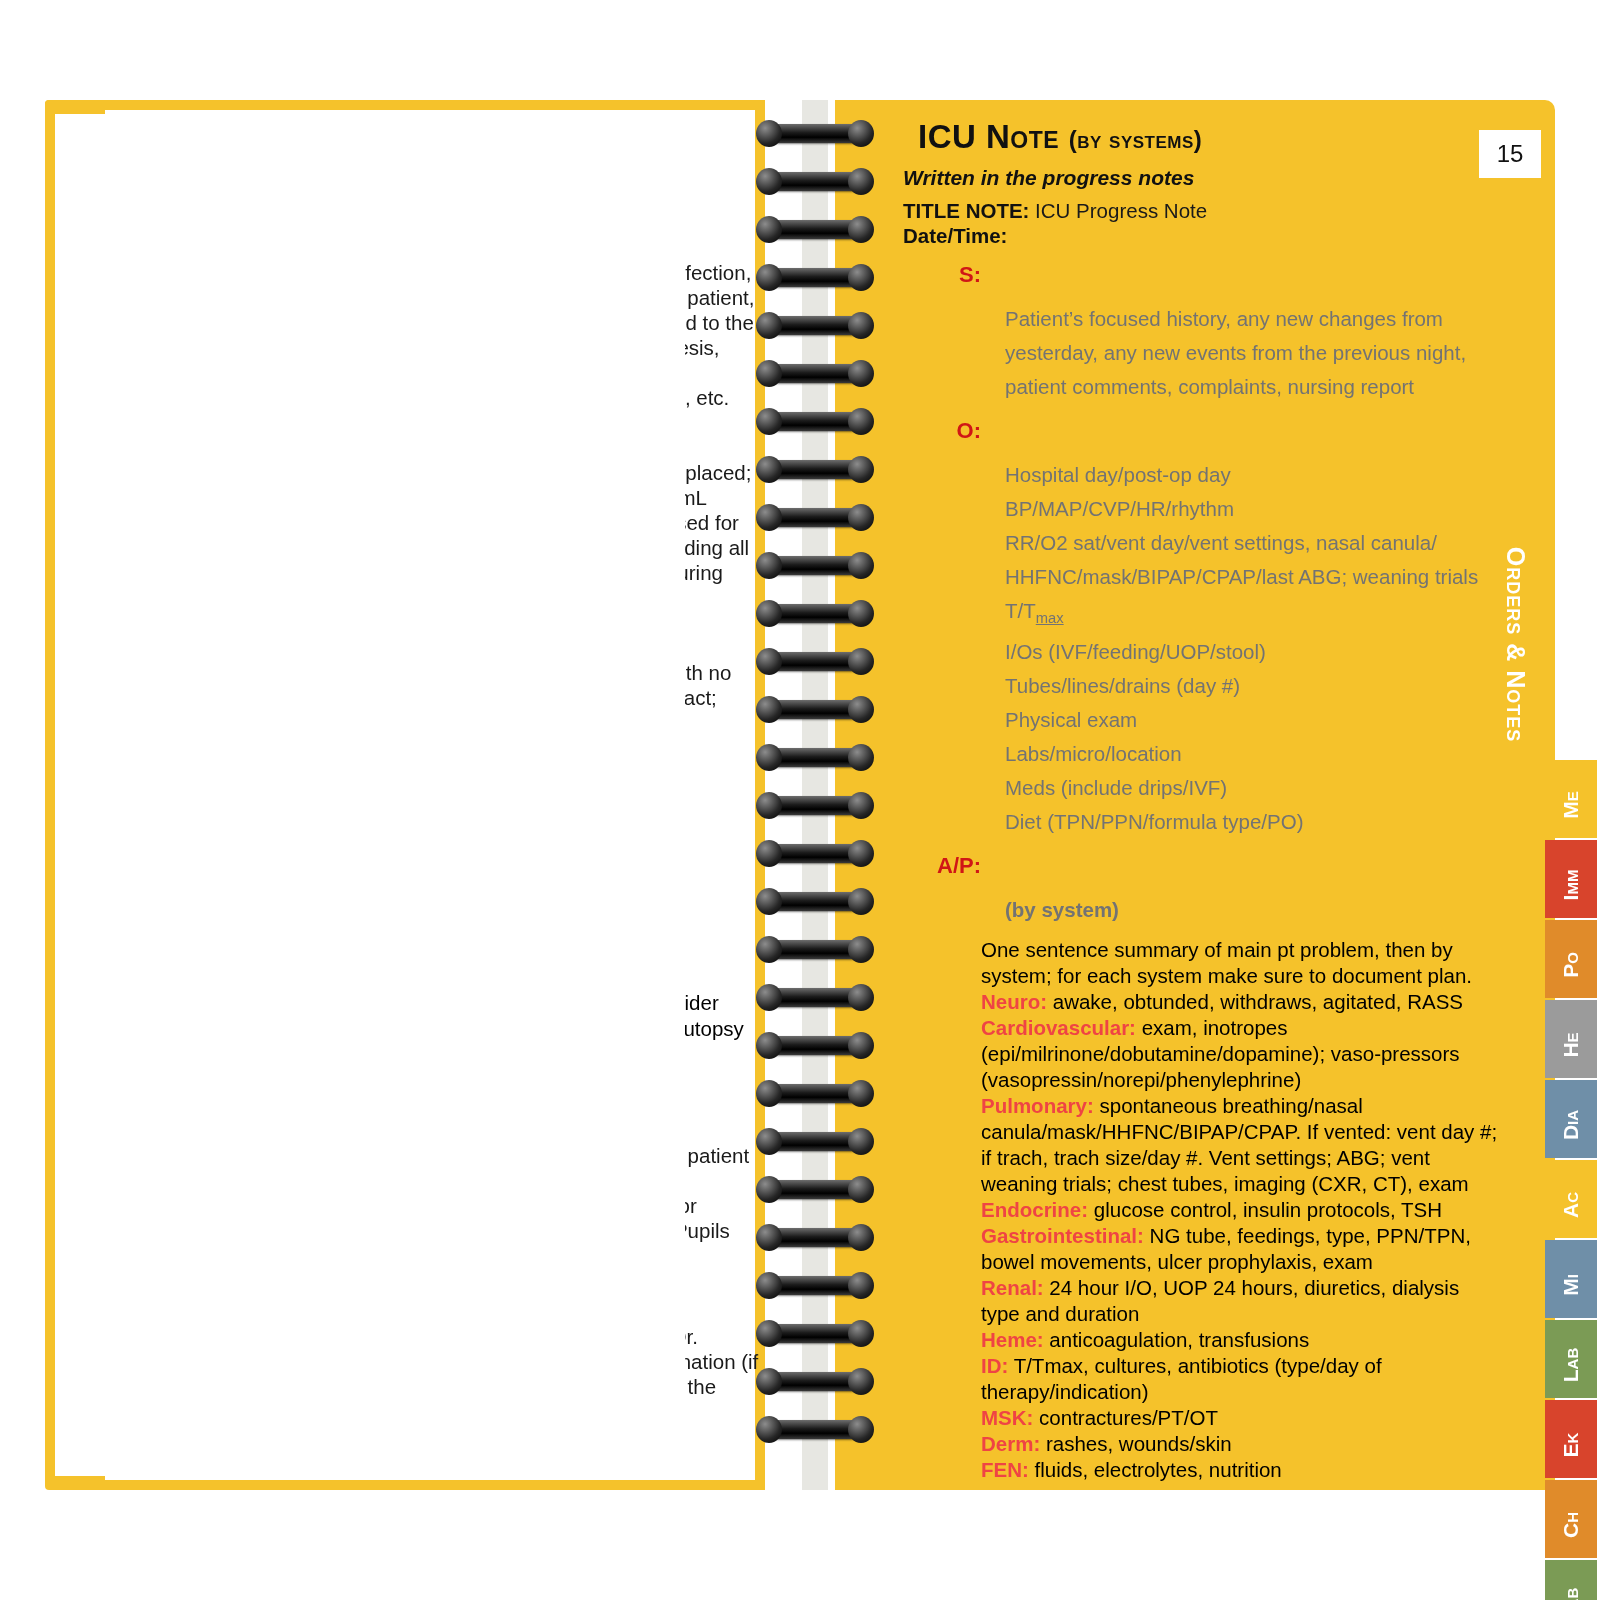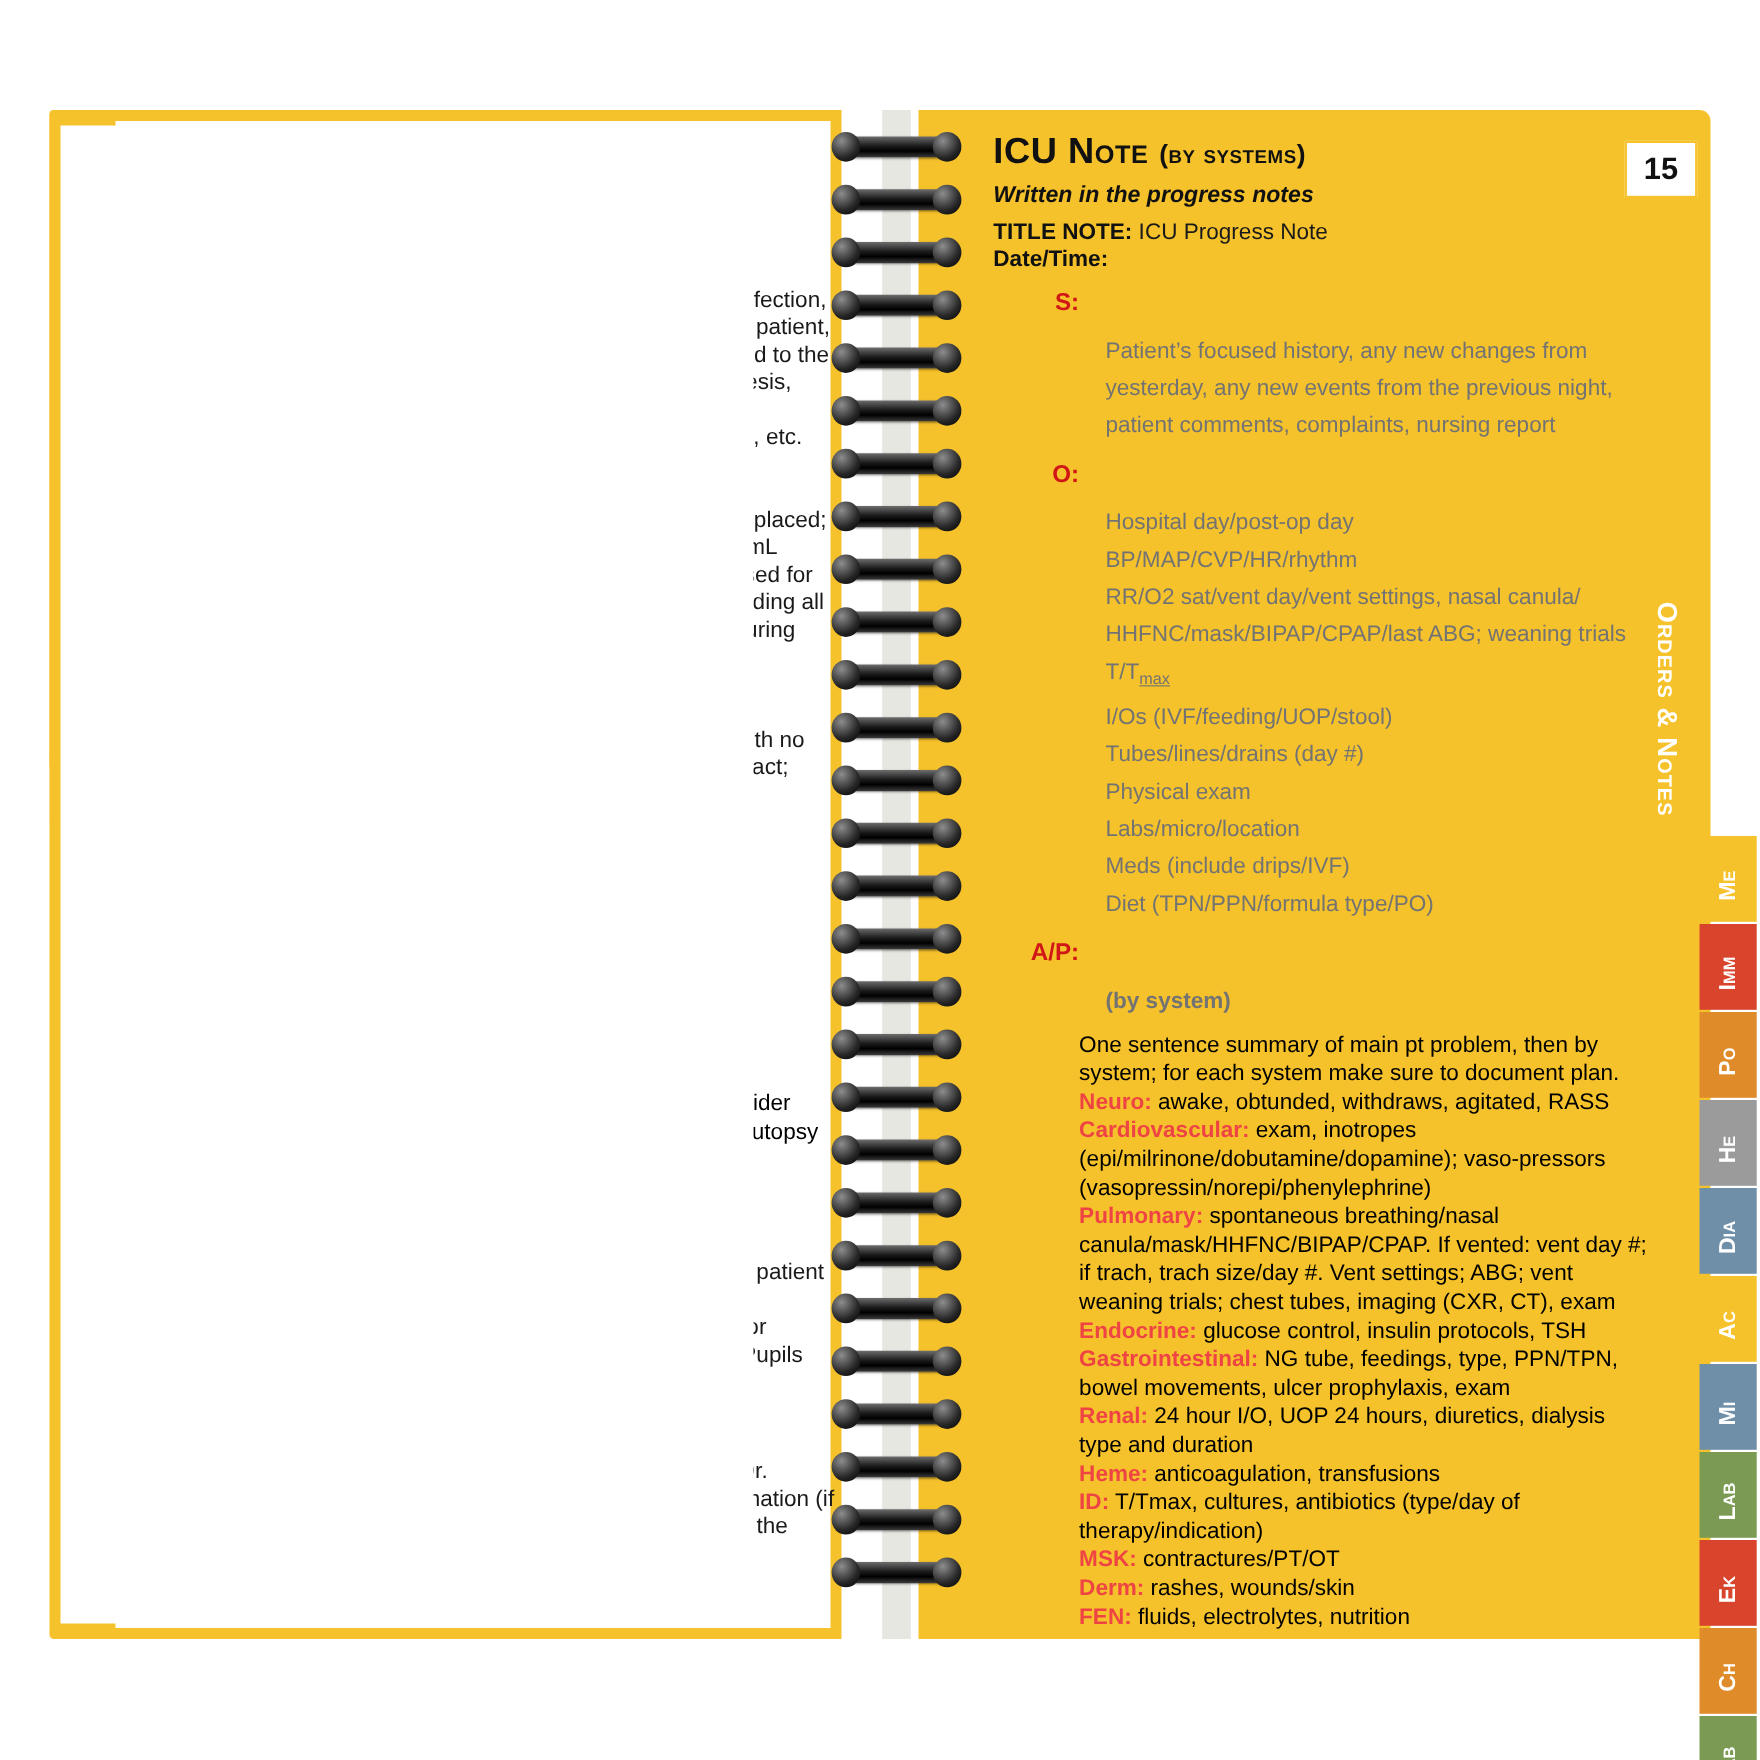--- a/index.html
+++ b/index.html
@@ -24,37 +24,37 @@
   
   #right-page{left:790px;top:0;width:720px;height:1390px;border-radius:0 10px 10px 0;}
   #right-white{position:absolute;left:10px;top:14px;width:630px;height:1362px;background:#fff;
       border-radius:0 60px 0 0;}
   #right-tab-label{position:absolute;right:-240px;top:530px;width:560px;text-align:center;
       transform:rotate(90deg);color:#fff;font-weight:bold;font-size:25px;letter-spacing:1px;}
 
   
   #page-number{position:absolute;left:1432px;top:28px;width:62px;height:48px;background:#fff;
       border:2px solid #f5c22b;display:flex;align-items:center;justify-content:center;
-      font-weight:bold;font-size:28px;color:#111;}
+      font-weight:normal;font-size:24px;color:#111;}
 
   
   #spiral{position:absolute;left:705px;top:0;width:130px;height:1390px;}
   #spiral-gap{position:absolute;left:52px;top:0;width:26px;height:1390px;background:#e7e7e2;}
   .coil{position:absolute;left:6px;width:118px;height:32px;}
   .coil .bar{position:absolute;left:8px;top:6px;width:100px;height:19px;border-radius:10px;
       background:linear-gradient(180deg,#6d6d6d 0%,#1c1c1c 45%,#000 70%,#3a3a3a 100%);
       box-shadow:0 1px 2px rgba(0,0,0,.5);}
   .coil .cap-l,.coil .cap-r{position:absolute;top:2px;width:26px;height:27px;border-radius:50%;
       background:radial-gradient(circle at 35% 30%,#8d8d8d,#262626 60%,#000 100%);}
   .coil .cap-l{left:0;}
   .coil .cap-r{right:0;}
 
   
   .section-head{position:relative;font-variant:small-caps;font-weight:bold;font-size:33px;color:#111;
-      letter-spacing:.5px;white-space:nowrap;}
+      letter-spacing:.5px;white-space:nowrap;margin-left:15px;}
   .head-rule{position:absolute;left:0;right:0;bottom:-2px;height:9px;background:#f5c22b;z-index:-1;}
   .head-wrap{position:relative;margin:0 0 10px 0;}
 
   .written{font-weight:bold;font-style:italic;font-size:21px;margin:6px 0 8px 0;color:#111;}
   .body{font-size:20.5px;line-height:25px;color:#1a1a1a;}
   .red{color:#ef4444;font-weight:bold;}
   .blk-b{font-weight:bold;color:#111;}
   p.line{margin:0 0 0 0;}
 
   

